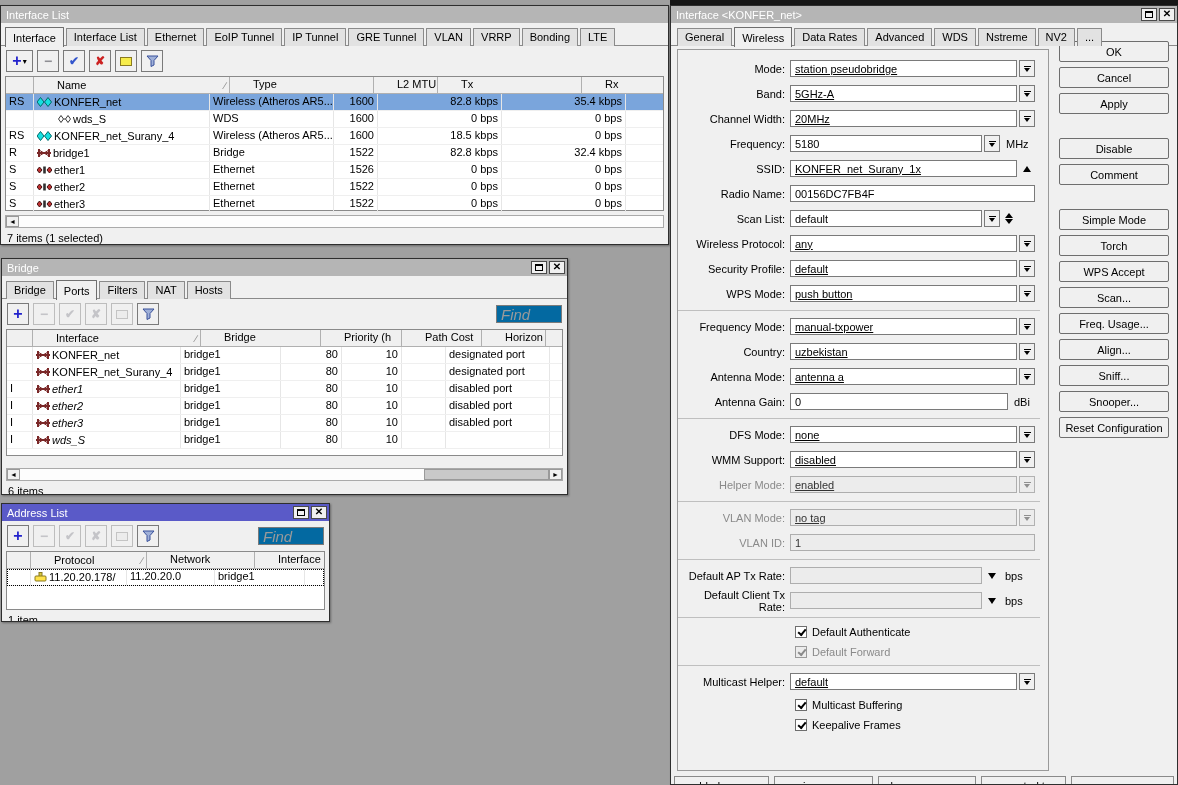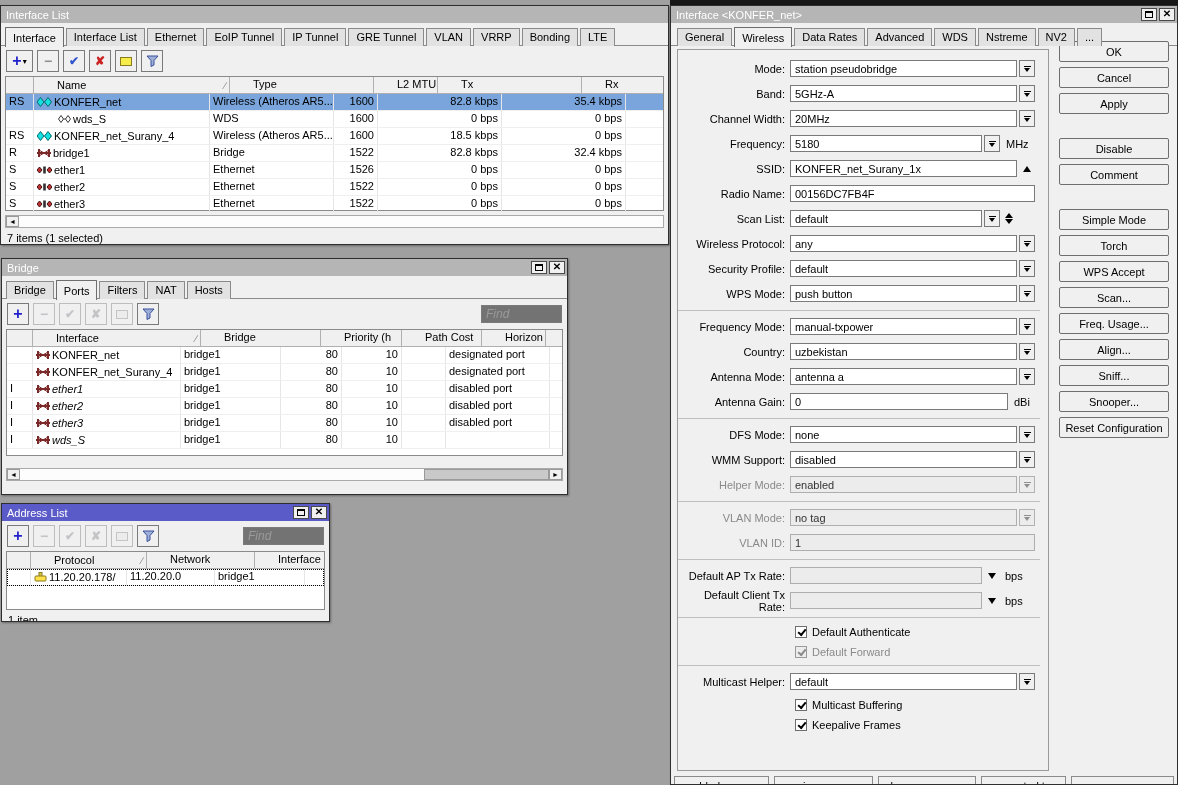--- a/index.html
+++ b/index.html
@@ -54,22 +54,22 @@
   .tool-btn.disabled { border-color: #bdbdbd; }
   .glyph-add { color: #2222cc; font-weight: bold; font-size: 16px; line-height: 1; }
   .glyph-caret { color: #000; font-size: 8px; }
   .glyph-remove { color: #8f8f94; font-weight: bold; font-size: 14px; line-height: 1; }
   .glyph-check { color: #3355cc; font-weight: bold; font-size: 12px; }
   .glyph-x { color: #cc2222; font-weight: bold; font-size: 12px; }
   .disabled .glyph-remove, .disabled .glyph-check, .disabled .glyph-x { color: #c4c4c8; }
   .comment-glyph { width: 12px; height: 9px; background: #f6ec4a; border: 1px solid #8a7a20; }
   .disabled .comment-glyph { background: #ececec; border-color: #c4c4c4; }
   .find-box {
-    margin-left: auto; width: 81px; height: 18px; border: 1px solid #7a7a7a;
-    background: #737373; font-family: "Liberation Sans", sans-serif; font-size: 12px; padding: 0 4px;
+    margin-left: auto; width: 66px; height: 18px; border: 1px solid #7a7a7a;
+    background: #0369a1; font-family: "Liberation Sans", sans-serif; font-size: 15px; padding: 0 4px;
   }
   .find-box::placeholder { color: #9a9a9a; font-style: italic; }
   
   .grid { margin: 0 4px; border: 1px solid #8a8a8a; background: #fff; }
   .ghead { display: flex; background: #f0f0f0; border-bottom: 1px solid #b0b0b0; gap: 20px; }
   .ghead .cell { border-right: 1px solid #b0b0b0; font-weight: normal; }
   .cell {
     height: 16px; padding: 1px 3px; white-space: nowrap; overflow: hidden;
     border-right: 1px solid #e6e6e6; flex-shrink: 0;
   }
@@ -97,21 +97,21 @@
     border: 1px solid #9a9a9a; background: #f0f0f0; padding: 10px 8px 0 0; overflow: hidden;
   }
   .frow { display: flex; align-items: center; height: 17px; margin-bottom: 8px; padding-left: 0; }
   .flabel { width: 112px; text-align: right; padding-right: 5px; flex-shrink: 0; }
   .frow.dim .flabel { color: #8a8a8a; }
   .fin {
     height: 17px; border: 1px solid #7a7a7a; background: #fff; padding: 0 4px;
     font-family: "Liberation Sans", sans-serif; font-size: 11px; color: #000;
   }
   .fin:disabled, .fin.off { background: #ececec; border-color: #aeaeae; color: #333; }
-  .w227 { width: 227px; } .w245 { width: 245px; } .w192 { width: 192px; } .w218 { width: 218px; }
+  .w227 { width: 227px; text-decoration: underline; } .w245 { width: 245px; } .w192 { width: 192px; } .w218 { width: 218px; }
   .dd-btn {
     width: 16px; height: 17px; margin-left: 2px; border: 1px solid #7a7a7a; background: #f0f0f0;
     display: flex; flex-direction: column; align-items: center; justify-content: center; flex-shrink: 0;
   }
   .dd-btn::before { content:""; width: 7px; height: 1px; background: #000; margin-bottom: 1px; }
   .dd-btn::after { content:""; width: 0; height: 0; border-left: 3.5px solid transparent; border-right: 3.5px solid transparent; border-top: 4px solid #000; }
   .dd-btn.off { border-color: #b2b2b2; background: #ececec; }
   .dd-btn.off::before { background: #8f8f8f; }
   .dd-btn.off::after { border-top-color: #8f8f8f; }
   .arr { width: 14px; height: 17px; margin-left: 3px; display: flex; align-items: center; justify-content: center; flex-shrink: 0; }
@@ -506,20 +506,21 @@
         <span class="cell br-last"></span>
       </div>
     </div>
   </div>
   <div class="hscroll" style="margin-top:12px">
     <span class="scroll-arrow">◄</span>
     <span style="flex:1"></span>
     <span class="scroll-thumb" style="width:125px"></span>
     <span class="scroll-arrow">►</span>
   </div>
+  <div class="statusbar">6 items</div>
 </div>
 
 <div class="window" style="left:1px;top:503px;width:329px;height:119px;">
   <div class="titlebar active">
     <span class="title">Address List</span>
     <span class="tb-btn">
         <span class="max-glyph"></span>
       </span>
     <span class="tb-btn">
         <span class="close-glyph">✕</span>

